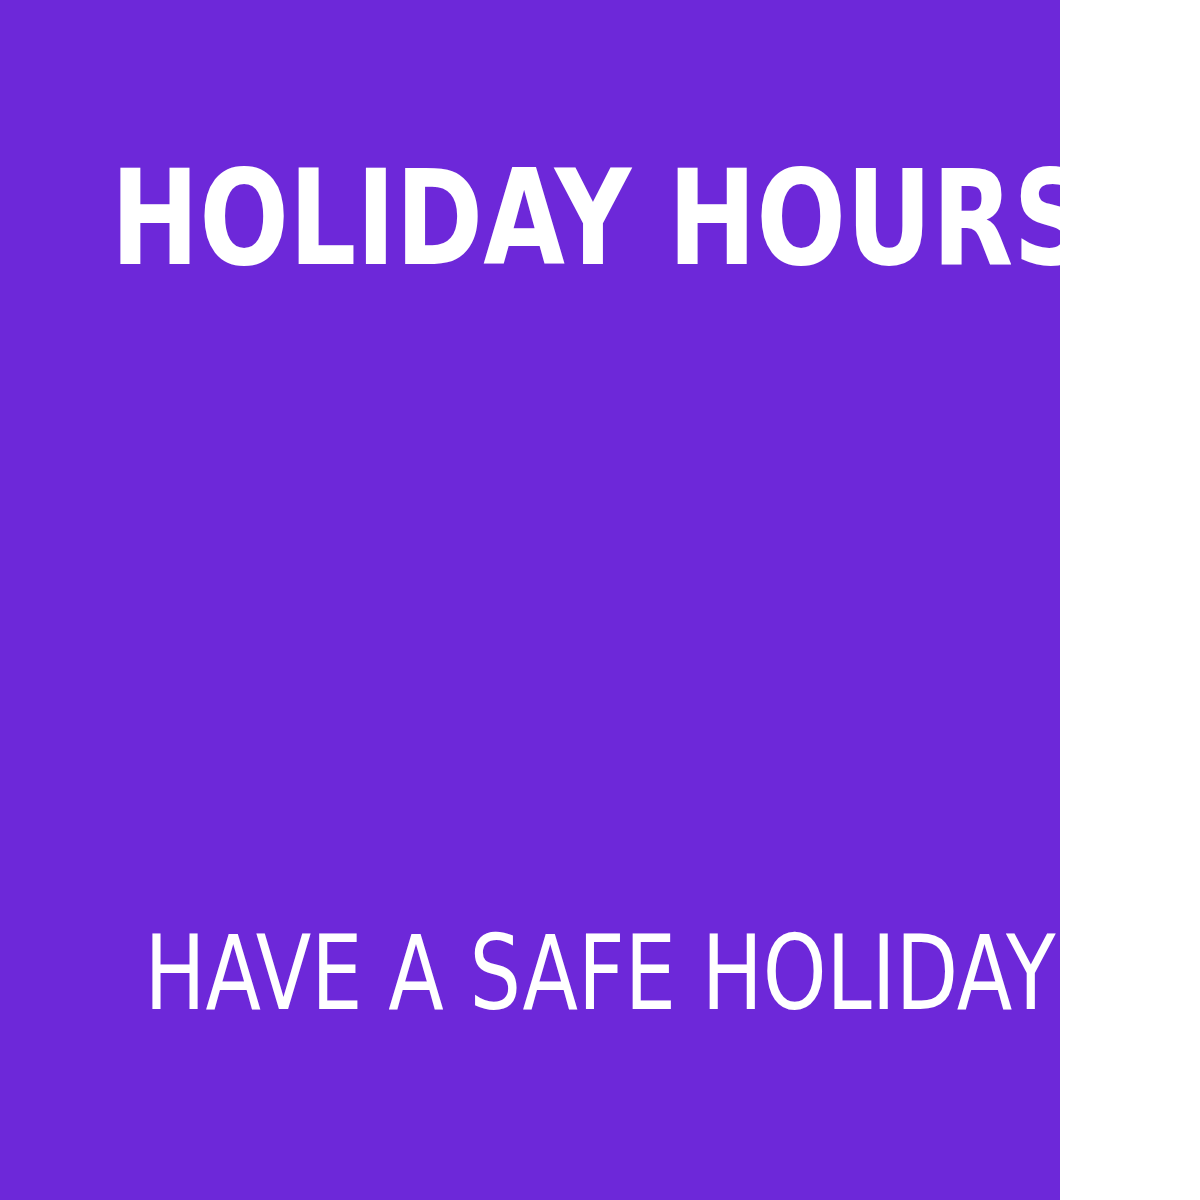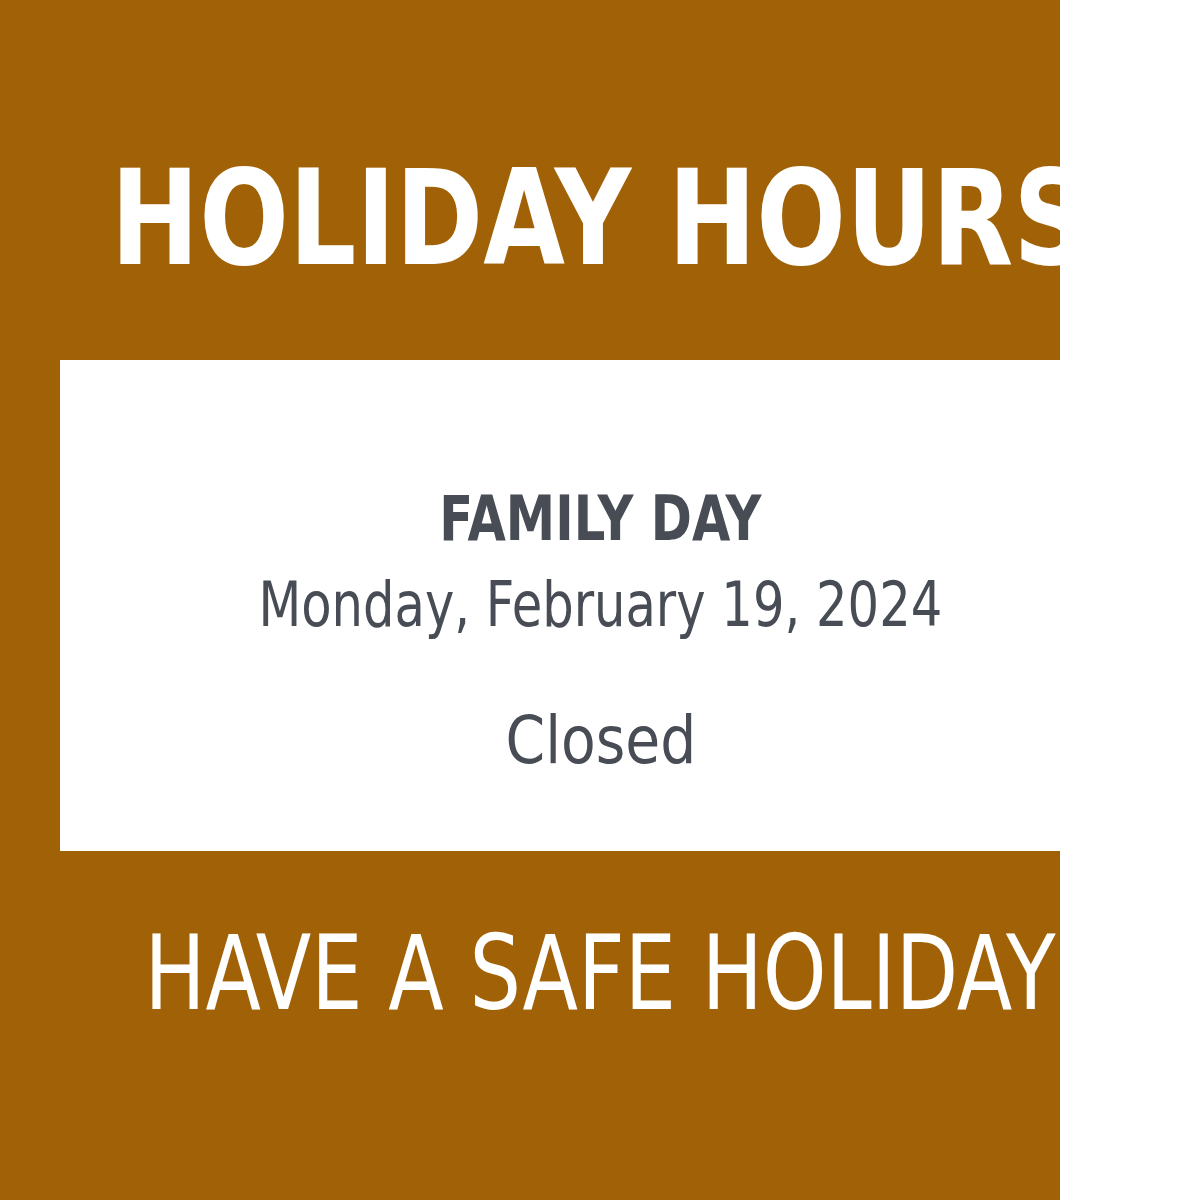--- a/index.html
+++ b/index.html
@@ -13,21 +13,21 @@
     overflow: hidden;
     font-family: "Liberation Sans", sans-serif;
     background: #ffffff;
   }
 
   .poster {
     position: relative;
     box-sizing: border-box;
     width: 1060px;
     height: 1200px;
-    background: #a16207;
+    background: #6d28d9;
     overflow: hidden;
   }
 
   
   .headline {
     position: absolute;
     left: 0;
     top: 150px;
     width: 1200px;
     height: 135px;
@@ -117,21 +117,16 @@
     transform-origin: center center;
   }
 </style>
 </head>
 <body>
 
 <div class="poster">
 
   <div class="headline">HOLIDAY HOURS</div>
 
-  <div class="info-card">
-    <div class="event-name">FAMILY DAY</div>
-    <div class="event-date">Monday, February 19, 2024</div>
-    <div class="event-status">Closed</div>
-  </div>
 
   <div class="footer-message">HAVE A SAFE HOLIDAY</div>
 
 </div>
 
 </body></html>

